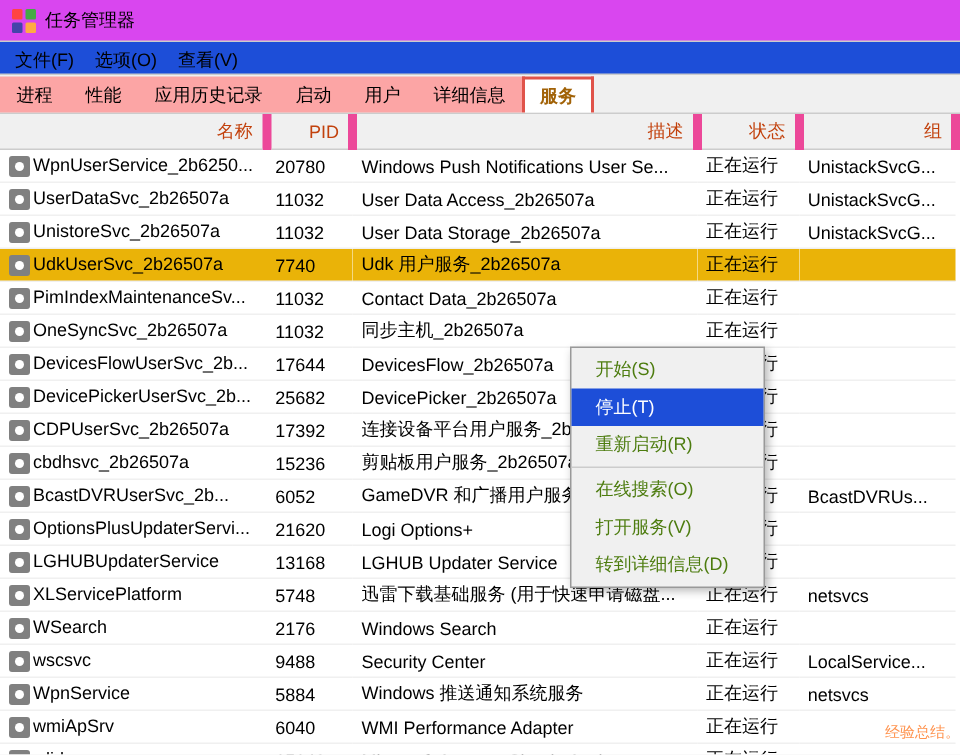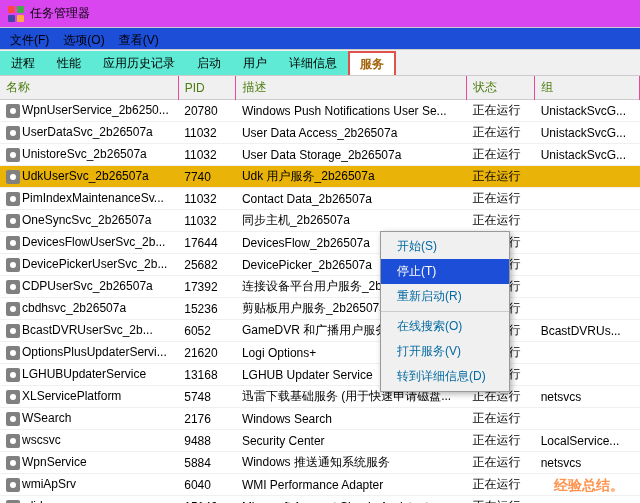--- a/index.html
+++ b/index.html
@@ -49,21 +49,21 @@
       height: 26px;
       align-items: flex-end;
     }
     .tab {
       padding: 4px 10px;
       font-size: 12px;
       cursor: pointer;
       color: #000;
       border: 1px solid transparent;
       border-bottom: none;
-      background: #5eead4;
+      background: #fca5a5;
       height: 24px;
       display: flex;
       align-items: center;
     }
     .tab.active {
       background: #fff;
       border-color: #e0534a;
       border: 2px solid #e0534a;
       border-bottom: none;
       font-weight: bold;
@@ -81,25 +81,25 @@
       width: 100%;
       border-collapse: collapse;
       font-size: 12px;
     }
     thead tr {
       background: #f0f0f0;
       border-bottom: 1px solid #ccc;
     }
     thead th {
       padding: 3px 6px;
-      text-align: left;
+      text-align: right;
       font-weight: normal;
-      border-right: 1px solid #ec4899;
+      border-right: 6px solid #ec4899;
       white-space: nowrap;
-      color: #4d7c0f;
+      color: #c2410c;
       cursor: pointer;
     }
     tbody tr {
       border-bottom: 1px solid #f0f0f0;
     }
     tbody tr.selected {
       background: #eab308;
     }
     tbody td {
       padding: 2px 6px;
@@ -137,40 +137,40 @@
       border: 1px solid #999;
       box-shadow: 2px 2px 6px rgba(0,0,0,0.3);
       z-index: 100;
       min-width: 130px;
       padding: 2px 0;
     }
     .context-menu-item {
       padding: 4px 16px;
       cursor: pointer;
       font-size: 12px;
-      color: #0369a1;
+      color: #4d7c0f;
       white-space: nowrap;
     }
     .context-menu-item.highlight {
       background: #1d4ed8;
       color: #fff;
     }
     .context-menu-separator {
       border-top: 1px solid #ccc;
       margin: 2px 0;
     }
 
     
     .watermark {
       position: absolute;
       bottom: 8px;
-      right: 16px;
-      font-size: 14px;
+      right: 0;
+      font-size: 10px;
       color: rgba(255,100,0,0.7);
-      font-weight: bold;
+      font-weight: normal;
       z-index: 200;
       pointer-events: none;
     }
   </style>
 </head>
 <body>
 
 <div class="title-bar">
   <svg width="16" height="16" viewBox="0 0 16 16">
     <rect width="7" height="7" fill="#f44" rx="1"></rect>

